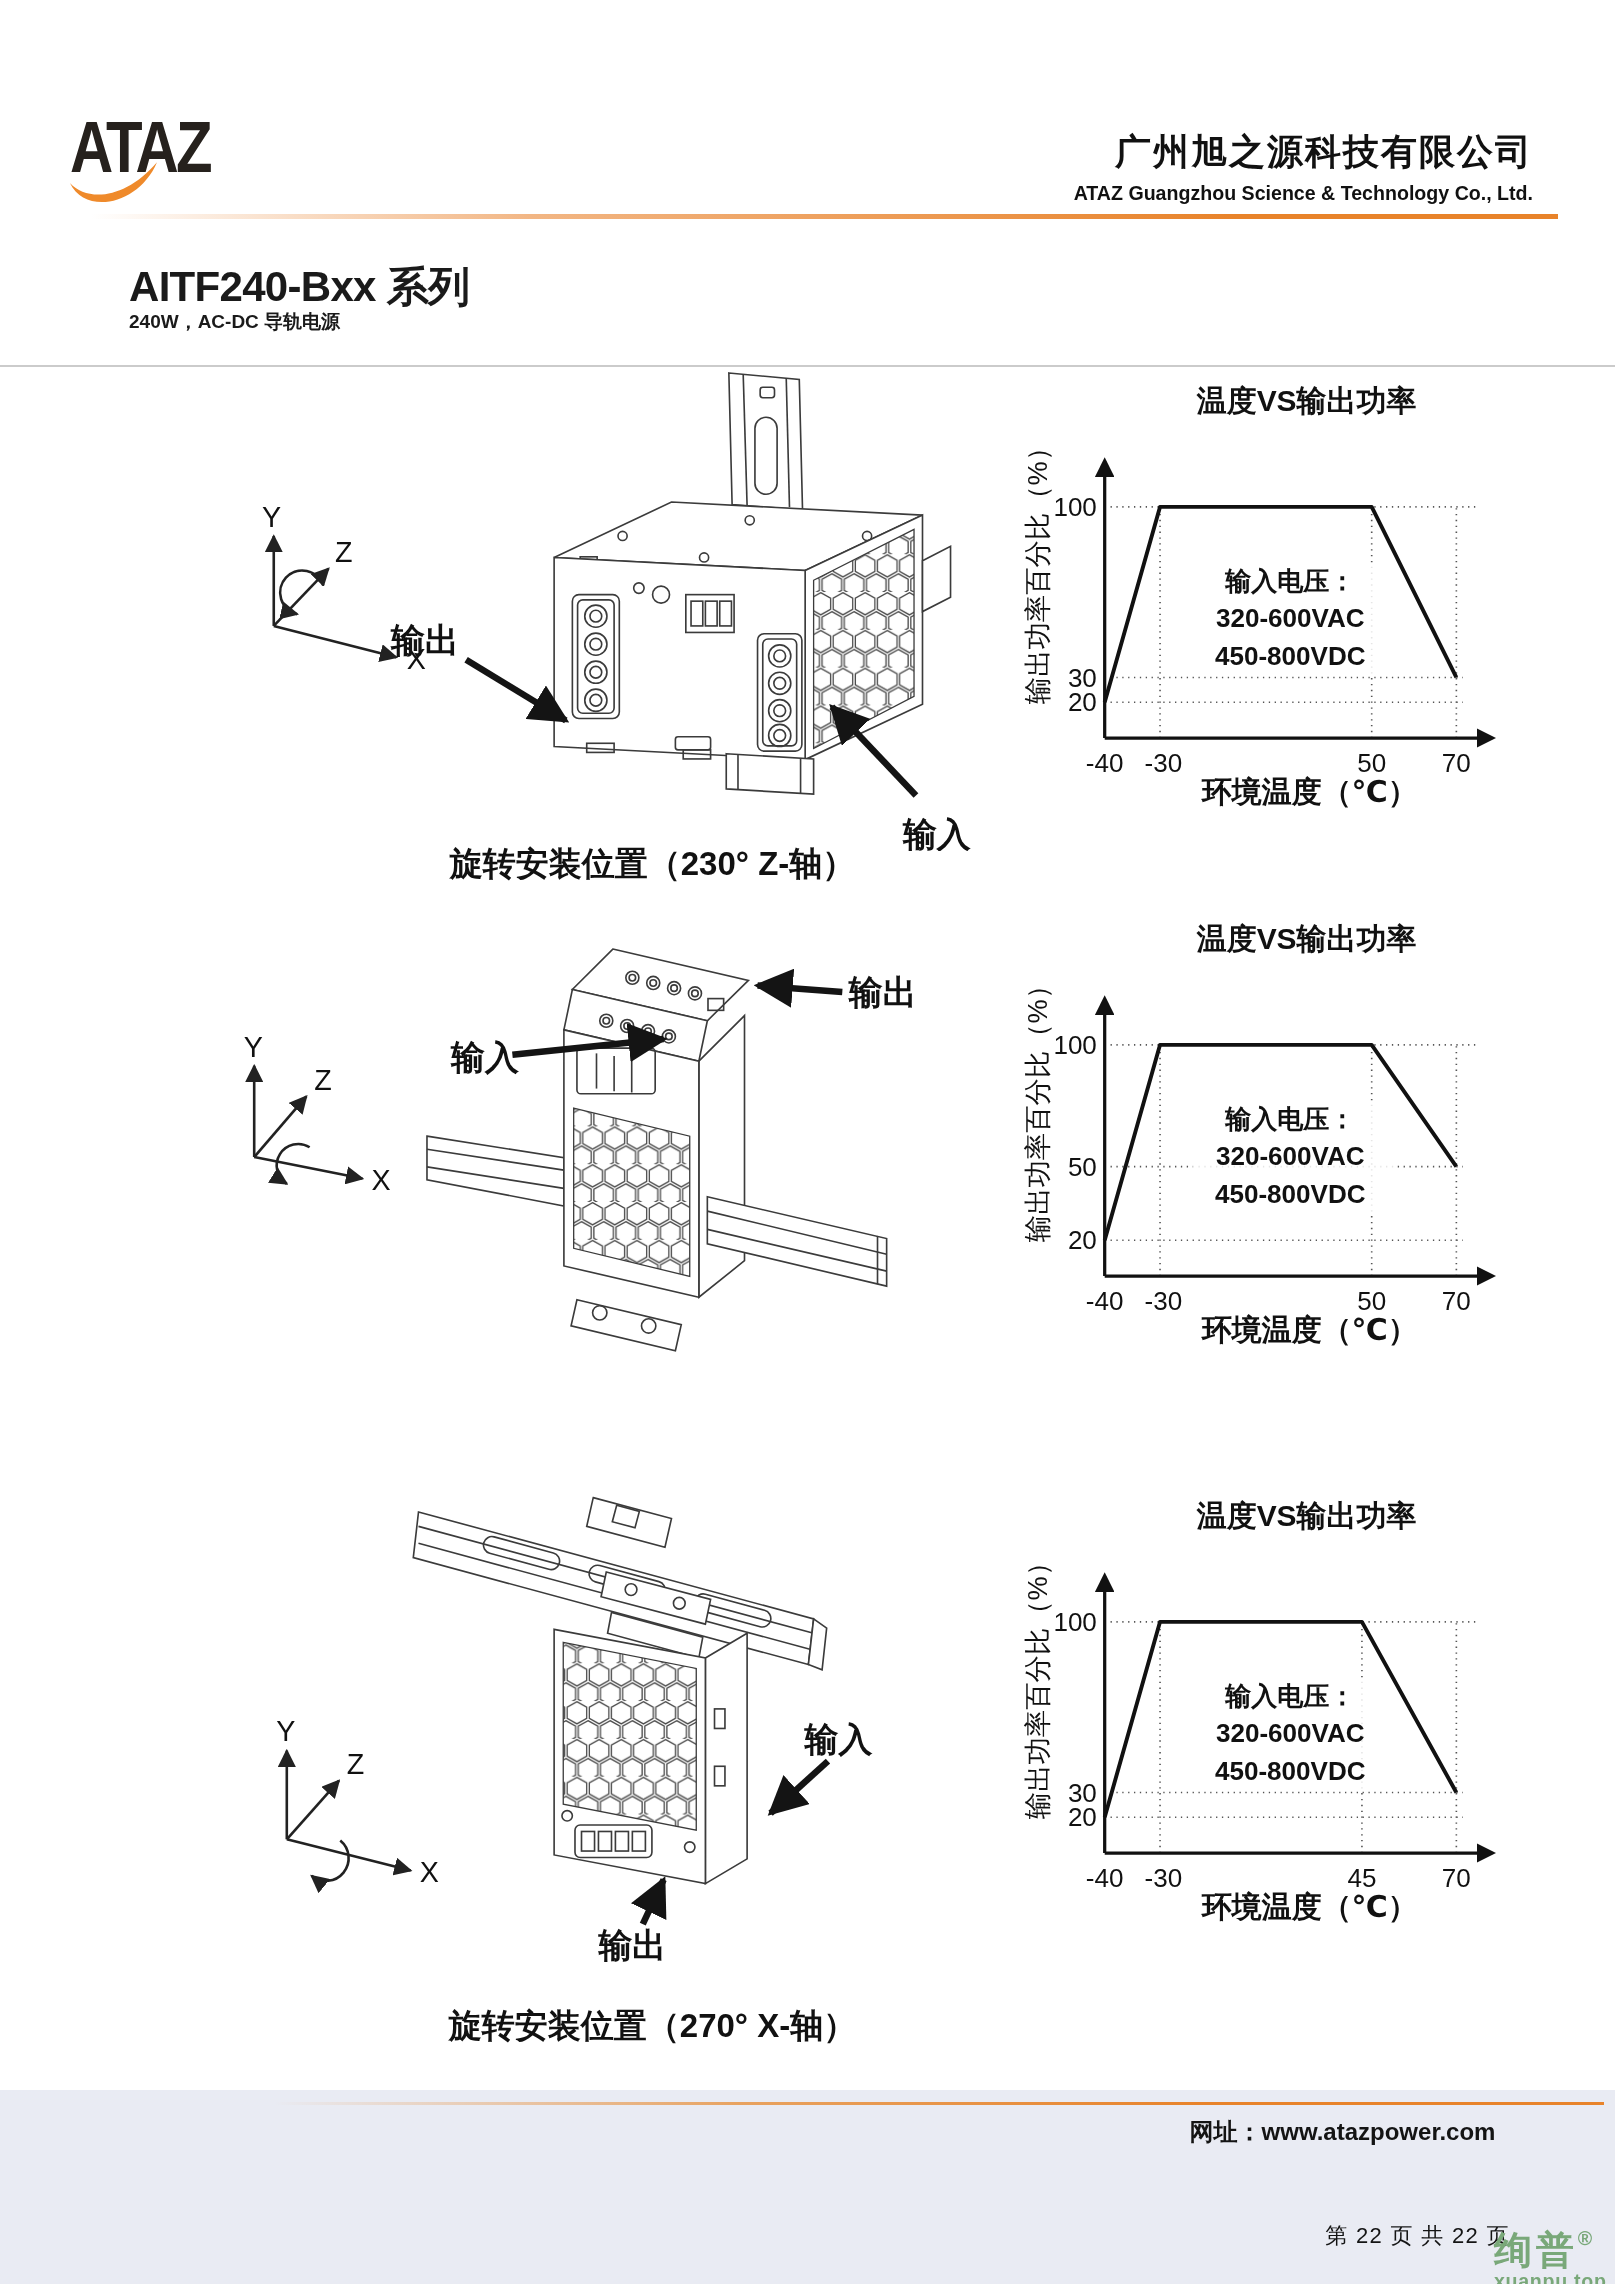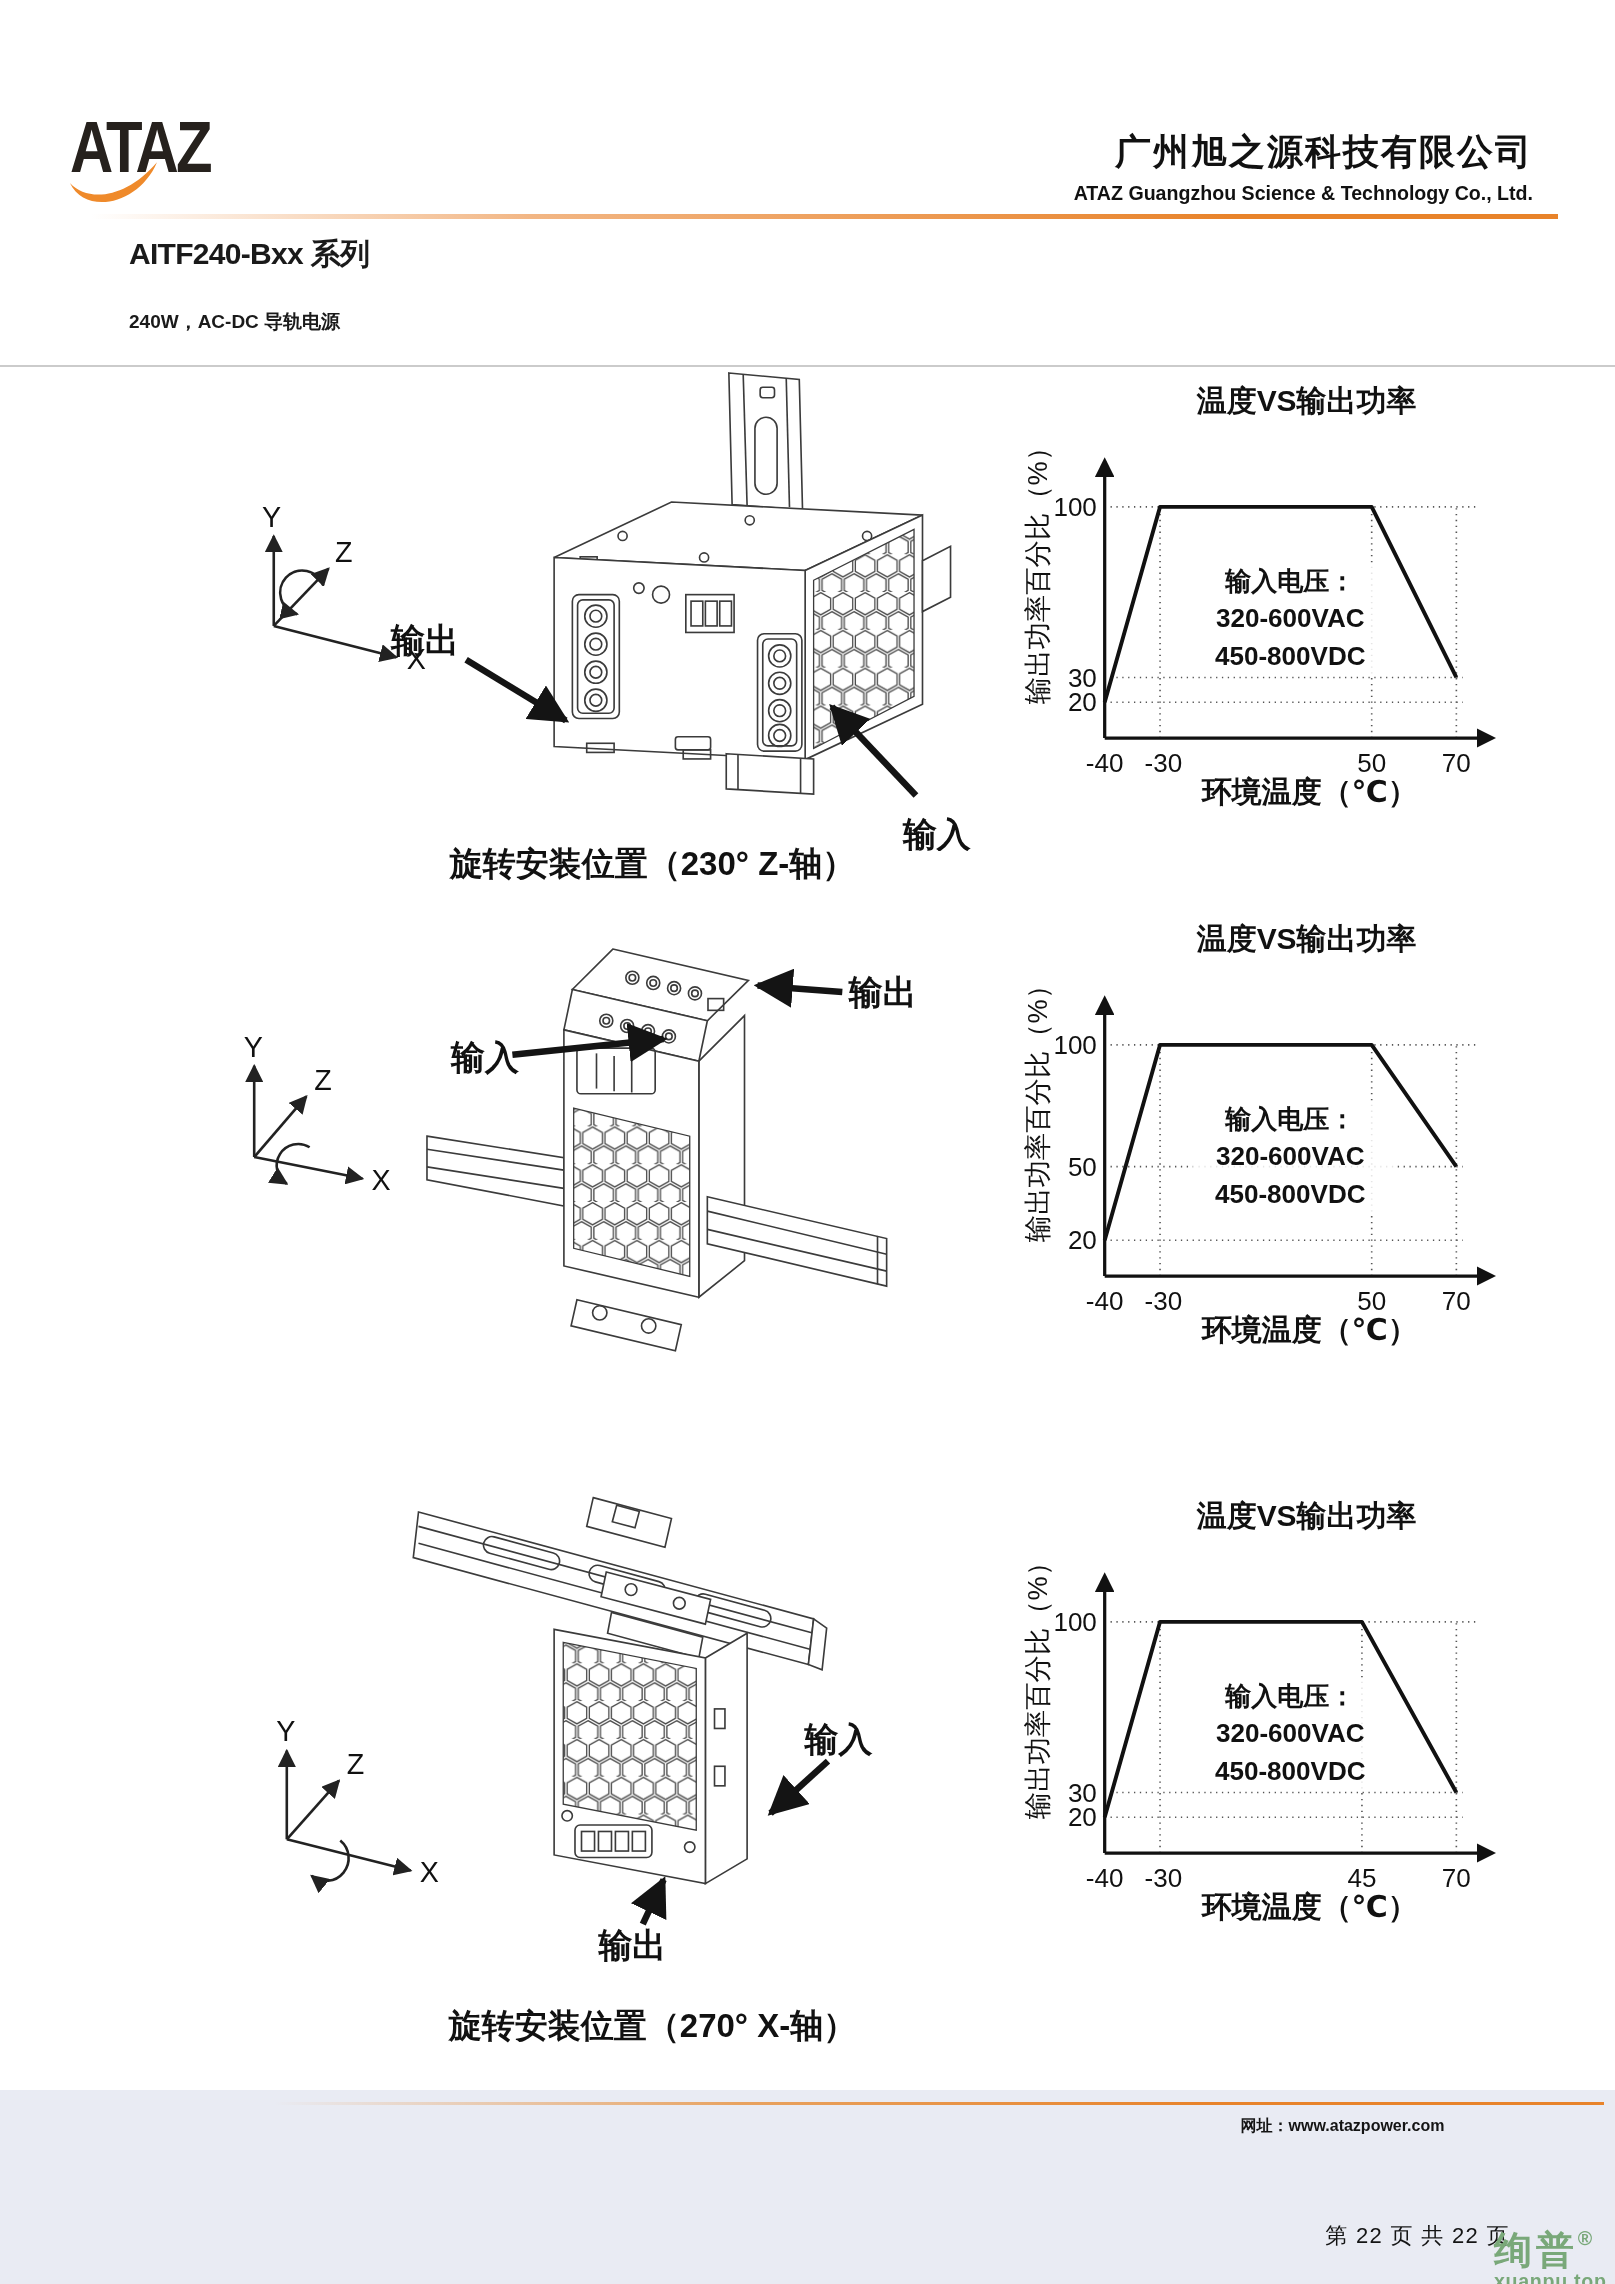--- a/index.html
+++ b/index.html
@@ -9,21 +9,21 @@
   
   #logo{left:70px;top:110px;width:169px;height:98px;}
   #logo .word{font-size:73px;font-weight:900;letter-spacing:-3.3px;color:#26211d;
               transform:scaleX(.82);transform-origin:left top;line-height:1;}
   #logo svg{position:absolute;left:-3.9px;top:47px;}
   #company{right:83px;top:128px;text-align:right;}
   #company .cn{font-size:36px;font-weight:700;letter-spacing:2px;color:#111;}
   #company .en{font-size:19.6px;font-weight:700;margin-top:5.2px;color:#111;}
   #hdr-line{left:91px;top:214px;width:1467px;height:4.6px;
             background:linear-gradient(to right,rgba(240,170,100,0),#f2b684 30%,#e8832a 78%,#e8832a);}
-  #doc-title{left:129px;top:234px;font-size:30px;font-weight:700;letter-spacing:-0.7px;}
+  #doc-title{left:129px;top:259px;font-size:42px;font-weight:700;letter-spacing:-0.7px;}
   #doc-subtitle{left:129px;top:309px;font-size:19px;font-weight:700;}
   #hairline{left:0;top:365px;width:1616px;height:2px;background:#cbcbcb;}
   
   .caption{left:183px;width:939px;text-align:center;font-size:33px;font-weight:600;color:#111;}
   
   svg text{font-family:"Liberation Sans","DejaVu Sans",sans-serif;fill:#111;}
   .ct{font-size:46px;font-weight:700;}
   .cyl{font-size:42px;}
   .tick{font-size:40px;}
   .ann{font-size:40px;font-weight:700;}
@@ -34,21 +34,21 @@
   .lnf{stroke:#3b3b3b;stroke-width:2.5;fill:none;}
   .grid{stroke:#555;stroke-width:2.5;stroke-dasharray:2 7;fill:none;}
   .curve{stroke:#111;stroke-width:6;fill:none;stroke-linejoin:round;}
   .axis{stroke:#111;stroke-width:5;fill:none;}
   .axg{stroke:#222;stroke-width:4;fill:none;}
   .labarrow{stroke:#141414;stroke-width:10;fill:none;}
   
   #footer-strip{left:0;top:2090px;width:1616px;height:194px;background:#e9ebf3;}
   #ftr-line{left:274px;top:2102px;width:1330px;height:3.3px;
             background:linear-gradient(to right,rgba(232,131,42,0),#e8a25f 35%,#e8832a 70%,#e8832a);}
-  #website{left:1082px;top:2116px;width:521px;text-align:center;font-size:16px;font-weight:600;color:#141414;}
+  #website{left:1082px;top:2116px;width:521px;text-align:center;font-size:24px;font-weight:600;color:#141414;}
   #pageinfo{left:1310px;top:2221px;width:215px;text-align:center;font-size:22px;color:#141414;letter-spacing:1.3px;}
   #watermark{left:1494px;top:2229px;color:#79a879;line-height:1;}
   #watermark .w1{font-size:38px;font-weight:700;letter-spacing:3.9px;}
   #watermark .reg{font-size:19.6px;vertical-align:18px;letter-spacing:0;}
   #watermark .w2{font-size:19.6px;font-weight:700;margin-top:2.6px;letter-spacing:0.7px;}
 </style>
 </head>
 <body>
 
 <div id="page">

